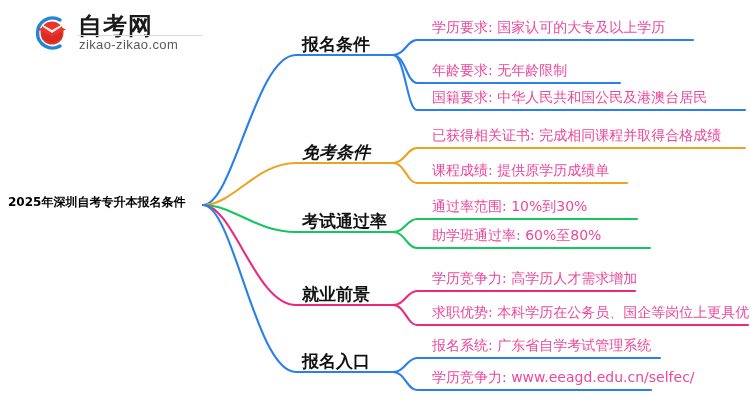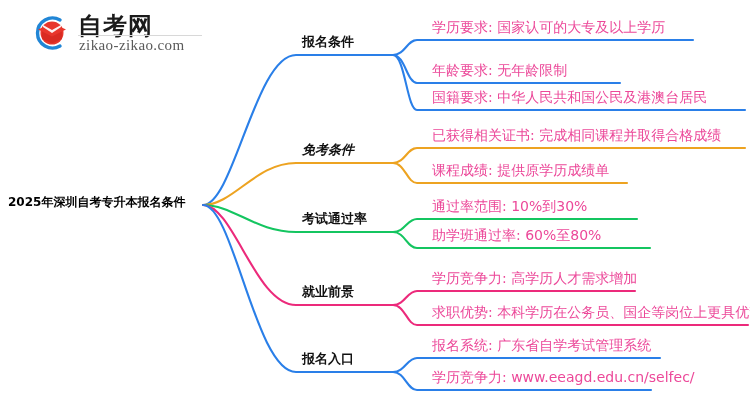--- a/index.html
+++ b/index.html
@@ -55,24 +55,24 @@
     left: 0;
     top: 25px;
     width: 124px;
     height: 1px;
     background: #d8d8d8;
   }
   .logo-sub {
     position: absolute;
     left: 1px;
     top: 27px;
-    font-size: 15px;
+    font-size: 13px;
     color: #5a5a5a;
     letter-spacing: 0.4px;
-    font-family: Liberation Serif, serif;
+    font-family: Liberation Sans, sans-serif;
   }
 
   
   #map-svg {
     position: absolute;
     left: 0;
     top: 0;
     width: 750px;
     height: 410px;
   }
@@ -85,21 +85,21 @@
     font-family: "DejaVu Sans", "Liberation Sans", sans-serif;
   }
   #root-node {
     left: 8px;
     top: 194px;
     font-size: 12px;
     font-weight: bold;
     color: #000000;
   }
   .branch-label {
-    font-size: 13px;
+    font-size: 17px;
     font-weight: bold;
     color: #111111;
     text-align: center;
   }
   .leaf-label {
     font-size: 14px;
     color: #ec4899;
   }
 </style>
 </head>

